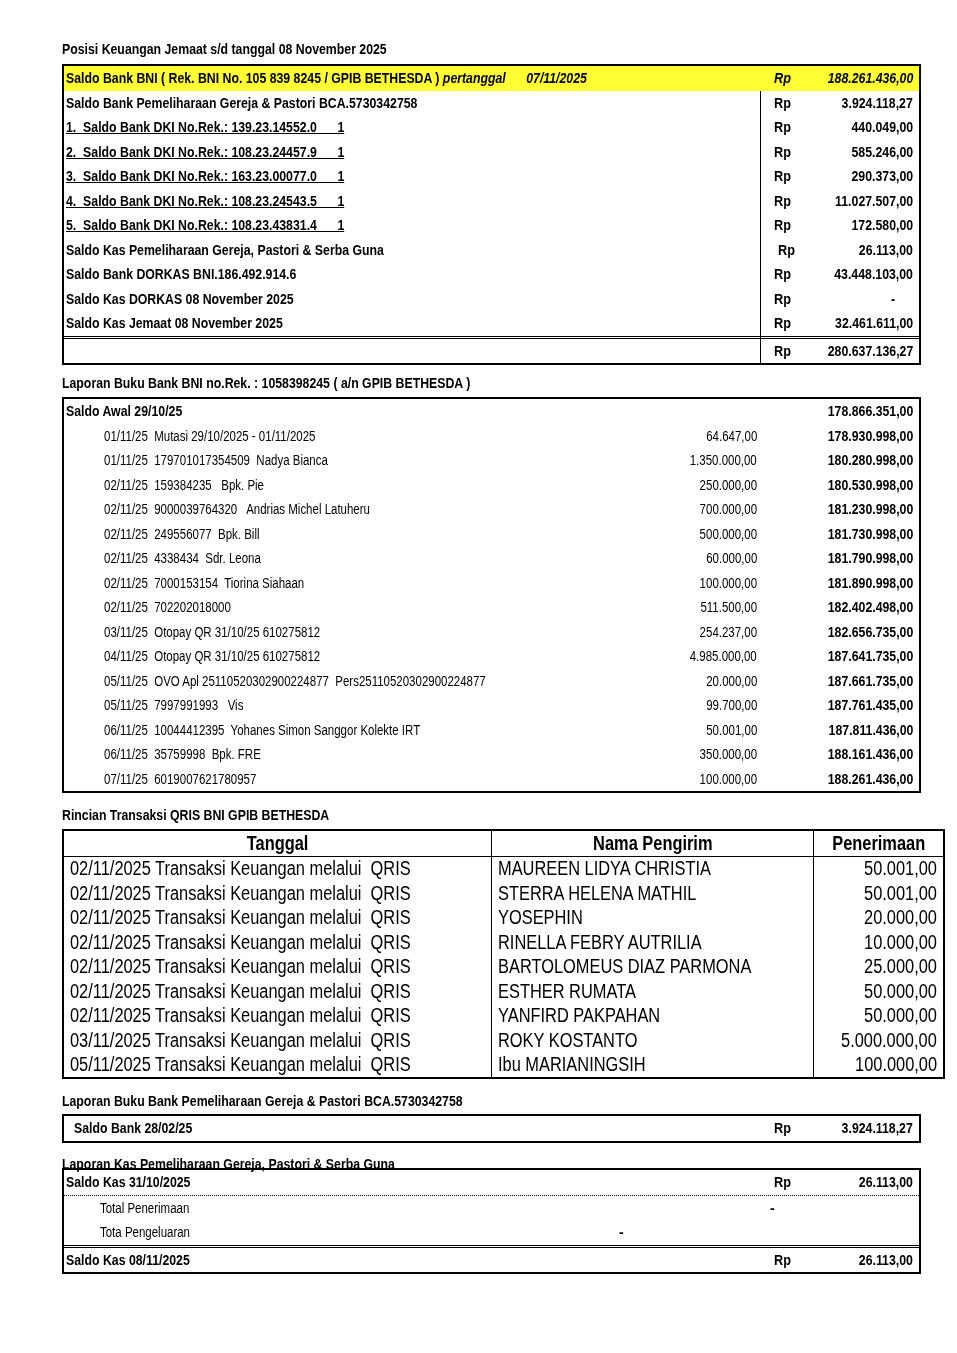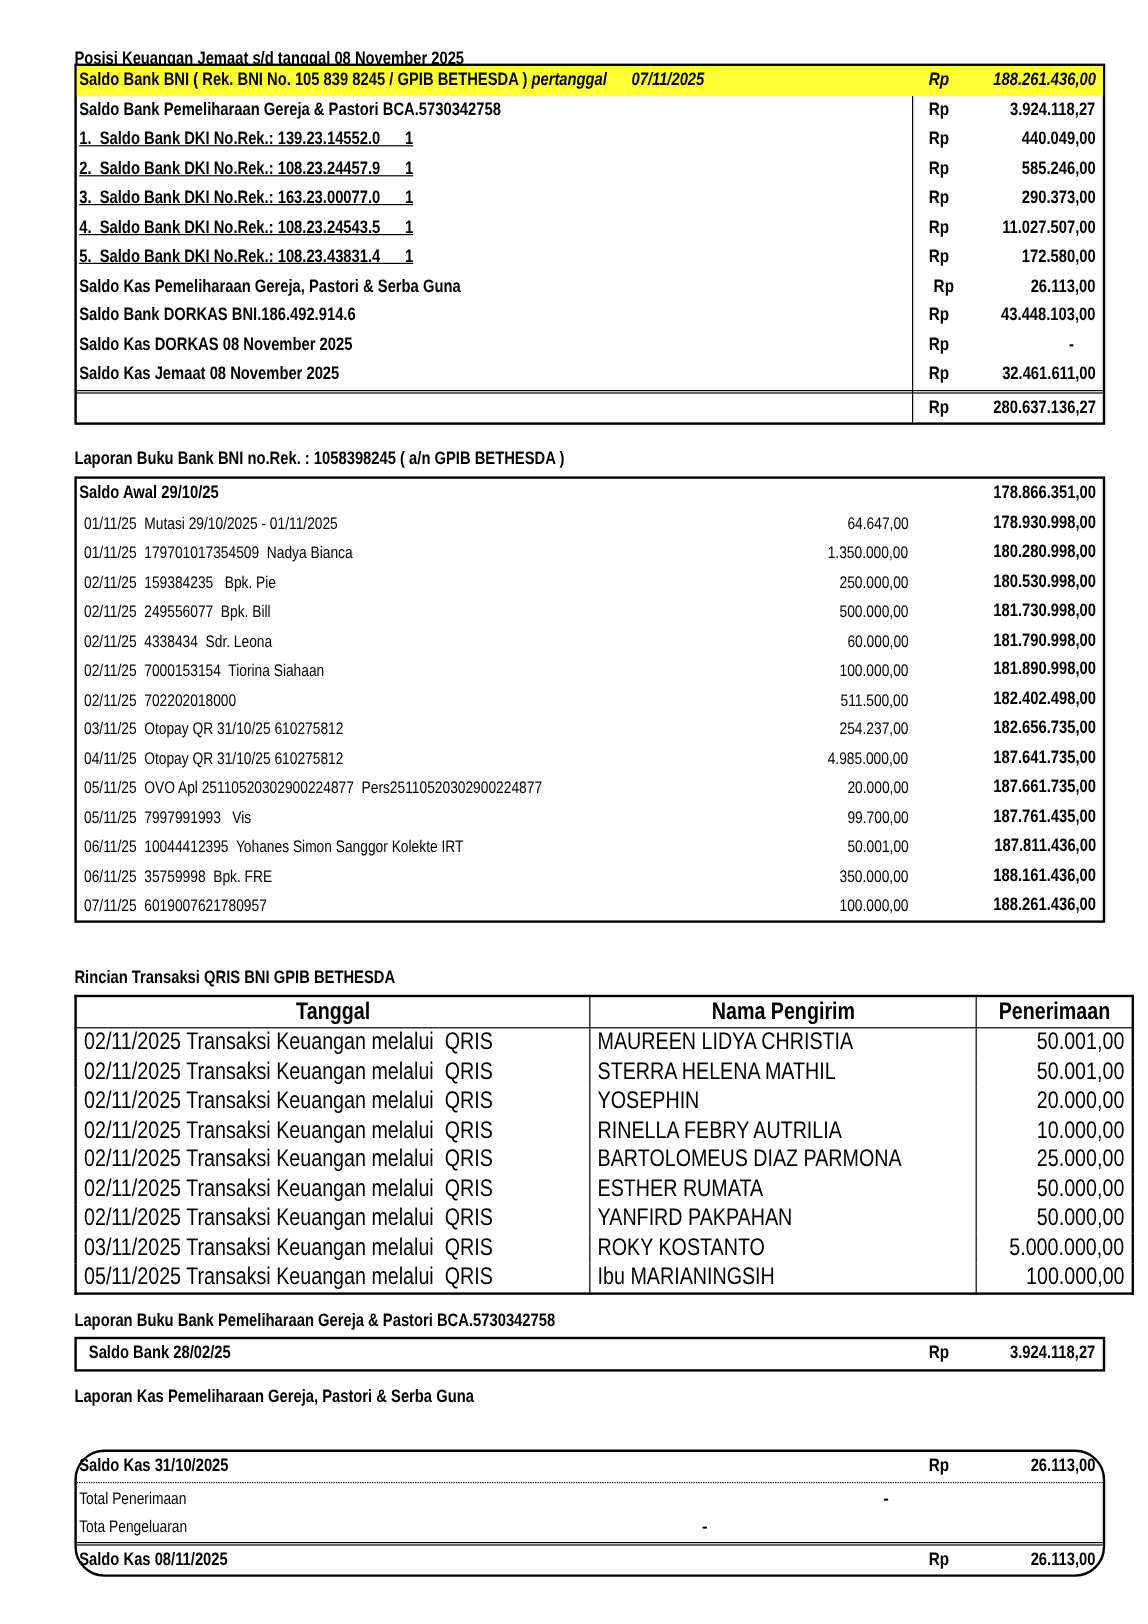--- a/index.html
+++ b/index.html
@@ -10,40 +10,40 @@
   .row { position:relative; height:24.5px; line-height:24.5px; font-size:15px; white-space:nowrap; }
   .lbl { position:absolute; left:2px; top:0; transform:scaleX(0.82); transform-origin:left center; }
   .b { font-weight:bold; }
   .u { text-decoration:underline; }
   .rp { position:absolute; left:710px; top:0; font-weight:bold; transform:scaleX(0.85); transform-origin:left center; }
   .amt { position:absolute; right:6px; top:0; font-weight:bold; transform:scaleX(0.82); transform-origin:right center; }
   .vline { position:absolute; left:696px; top:0; bottom:0; border-left:1px solid #000; }
   .hl { background:#ffff33; }
   .it { font-style:italic; }
   .sum { border-top:3px double #000; }
-  .small { font-size:14px; }
+  .small { font-size:14px;margin-left:34px; }
   .mid { position:absolute; right:162px; top:0; transform:scaleX(0.82); transform-origin:right center; font-weight:normal; }
   .bal { position:absolute; right:6px; top:0; transform:scaleX(0.82); transform-origin:right center; font-weight:bold; }
   table.q { position:absolute; left:0; width:859px; border-collapse:collapse; border:2px solid #000; font-size:20px; }
   table.q td, table.q th { height:24.5px; padding:0 6px; white-space:nowrap; }
   table.q th { font-weight:bold; border-bottom:1px solid #000; }
   table.q td.c1, table.q th.c1 { width:352px; border-right:1px solid #000; }
   table.q td.c2, table.q th.c2 { width:324px; border-right:1px solid #000; }
   .sx { display:inline-block; transform:scaleX(0.82); transform-origin:left center; }
   .sxr { display:inline-block; transform:scaleX(0.82); transform-origin:right center; }
   .sxc { display:inline-block; transform:scaleX(0.82); transform-origin:center center; }
   .dot-line { border-bottom:1px dotted #000; }
 </style>
 </head>
 <body>
 
 <div class="page">
 
   <div class="h" style="top:40px;">Posisi Keuangan Jemaat s/d tanggal  08 November  2025</div>
-  <div class="box" style="top:53px;">
+  <div class="box" style="top:64px;">
     <div class="vline"></div>
     <div id="pos-rows">
       <div class="row b hl">
         <span class="lbl"><span>Saldo Bank BNI ( Rek. BNI No. 105 839 8245 / GPIB BETHESDA )</span> <span class="it" style="white-space:pre">pertanggal      07/11/2025</span></span>
         <span class="rp it">Rp</span>
         <span class="amt it">188.261.436,00</span>
       </div>
       <div class="row b">
         <span class="lbl">Saldo Bank Pemeliharaan Gereja &amp; Pastori BCA.5730342758</span>
         <span class="rp">Rp</span>
@@ -115,20 +115,25 @@
         </div>
         <div class="row small">
           <span class="lbl" style="left:6px;white-space:pre">01/11/25  179701017354509  Nadya Bianca</span>
           <span class="mid">1.350.000,00</span>
           <span class="bal" style="font-size:15px">180.280.998,00</span>
         </div>
         <div class="row small">
           <span class="lbl" style="left:6px;white-space:pre">02/11/25  159384235   Bpk. Pie</span>
           <span class="mid">250.000,00</span>
           <span class="bal" style="font-size:15px">180.530.998,00</span>
+        </div>
+        <div class="row small">
+          <span class="lbl" style="left:6px;white-space:pre">02/11/25  9000039764320   Andrias Michel Latuheru</span>
+          <span class="mid">700.000,00</span>
+          <span class="bal" style="font-size:15px">181.230.998,00</span>
         </div>
         <div class="row small">
           <span class="lbl" style="left:6px;white-space:pre">02/11/25  249556077  Bpk. Bill</span>
           <span class="mid">500.000,00</span>
           <span class="bal" style="font-size:15px">181.730.998,00</span>
         </div>
         <div class="row small">
           <span class="lbl" style="left:6px;white-space:pre">02/11/25  4338434  Sdr. Leona</span>
           <span class="mid">60.000,00</span>
           <span class="bal" style="font-size:15px">181.790.998,00</span>
@@ -242,21 +247,21 @@
   <div class="h" style="top:1092px;">Laporan Buku Bank Pemeliharaan Gereja &amp; Pastori BCA.5730342758</div>
   <div class="box" style="top:1114px;">
     <div class="row b">
       <span class="lbl" style="left:10px">Saldo Bank 28/02/25</span>
       <span class="rp">Rp</span>
       <span class="amt">3.924.118,27</span>
     </div>
   </div>
 
   <div class="h" style="top:1155px;">Laporan Kas Pemeliharaan Gereja, Pastori &amp; Serba Guna</div>
-  <div class="box" style="top:1208px;border-radius:25px;">
+  <div class="box" style="top:1168px;">
     <div class="row b dot-line">
       <span class="lbl">Saldo Kas 31/10/2025</span>
       <span class="rp">Rp</span>
       <span class="amt">26.113,00</span>
     </div>
     <div class="row small">
       <span class="lbl">Total Penerimaan</span>
       <span style="position:absolute;left:672px;font-weight:bold">-</span>
     </div>
     <div class="row small">

